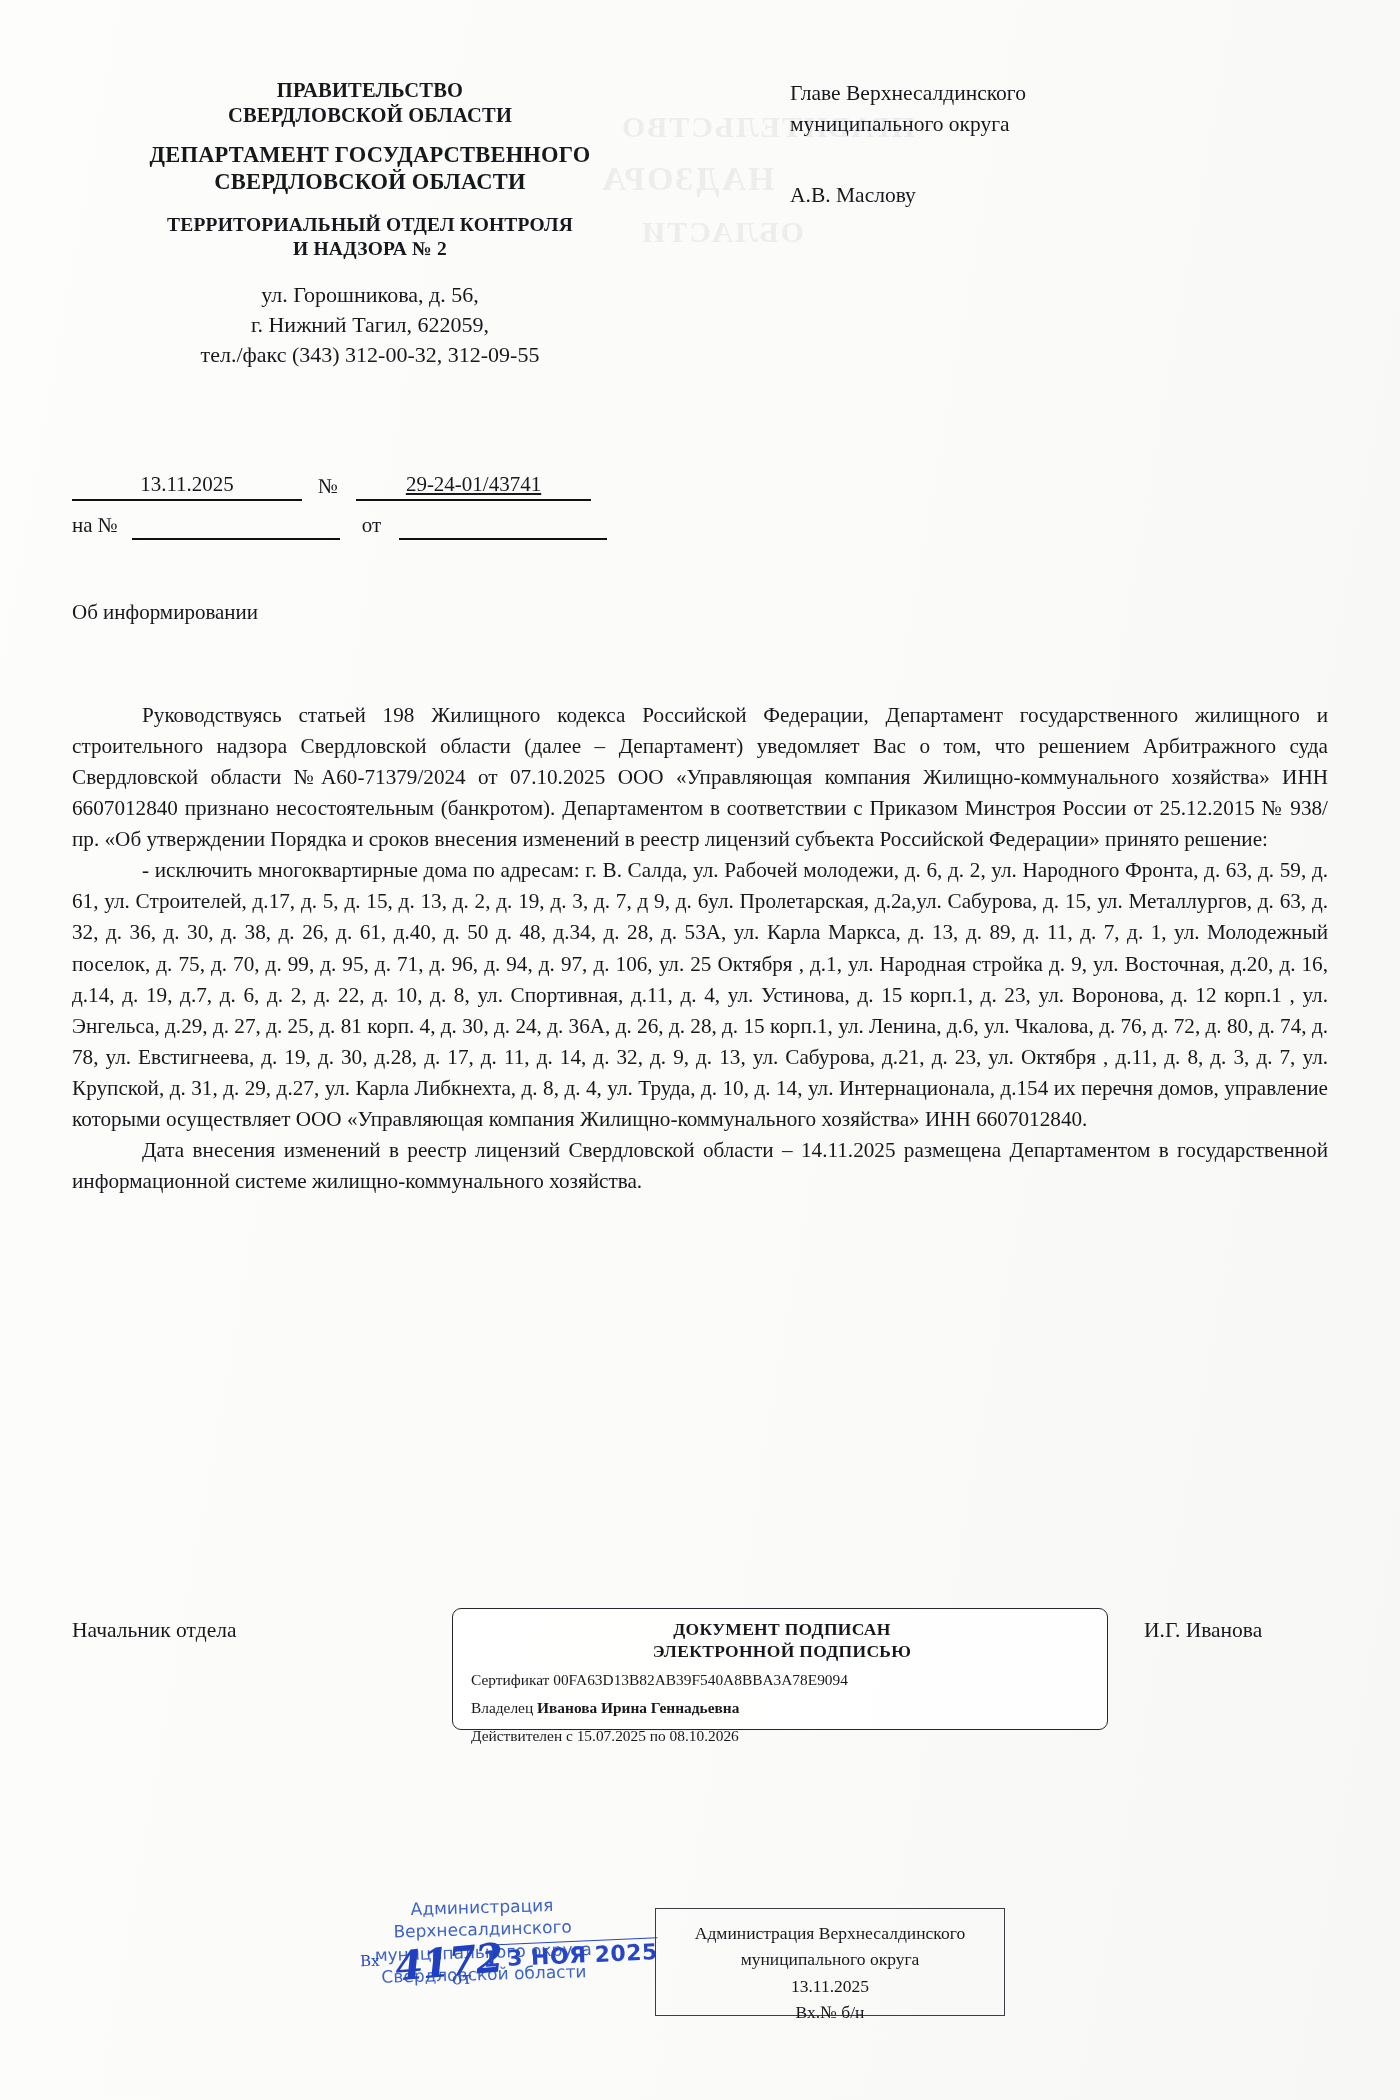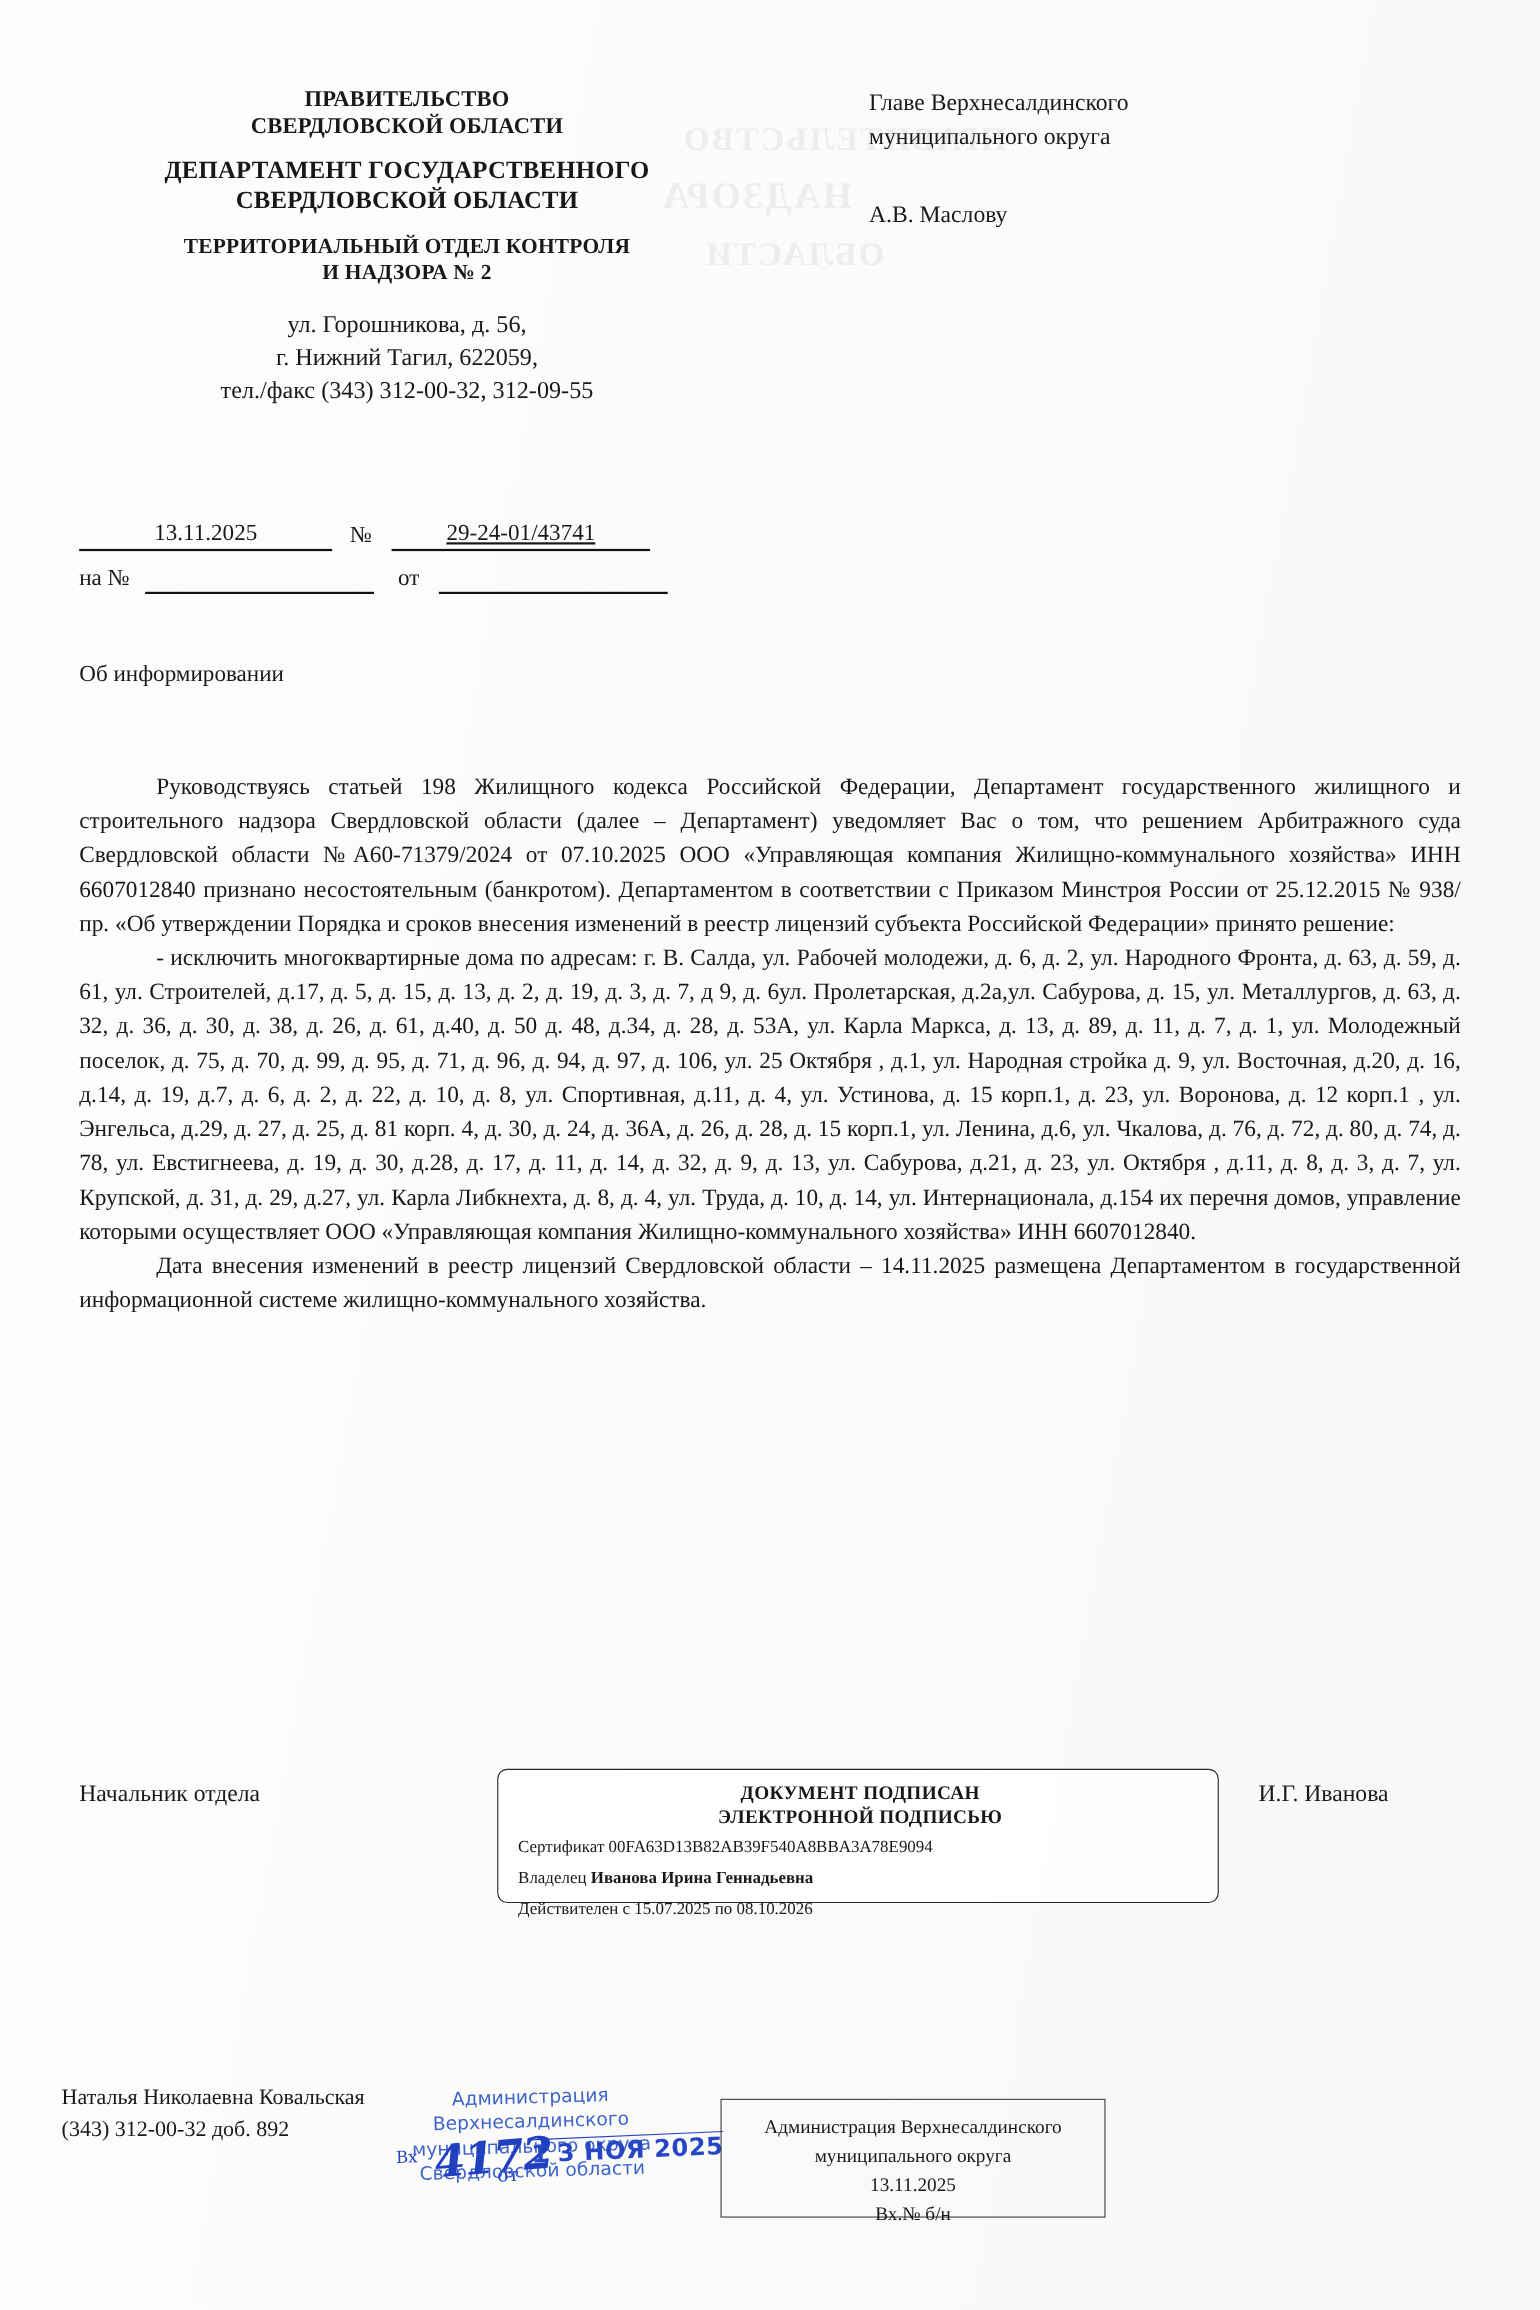--- a/index.html
+++ b/index.html
@@ -309,24 +309,20 @@
     <div class="esign-l">
       <span>Владелец</span>
       <b>Иванова Ирина Геннадьевна</b>
     </div>
     <div class="esign-l">
       <span>Действителен</span>
       <span>с 15.07.2025 по 08.10.2026</span>
     </div>
   </div>
 
-  <div class="executor">
-    <div>Наталья Николаевна Ковальская</div>
-    <div>(343) 312-00-32 доб. 892</div>
-  </div>
 
   <div class="blue-stamp">
     <div>Администрация Верхнесалдинского</div>
     <div>муниципального округа</div>
     <div>Свердловской области</div>
   </div>
   <div class="blue-hand">Вх</div>
   <div class="blue-num">4172</div>
   <div class="blue-date">1 3 НОЯ 2025</div>
   <div class="blue-ot">от</div>

